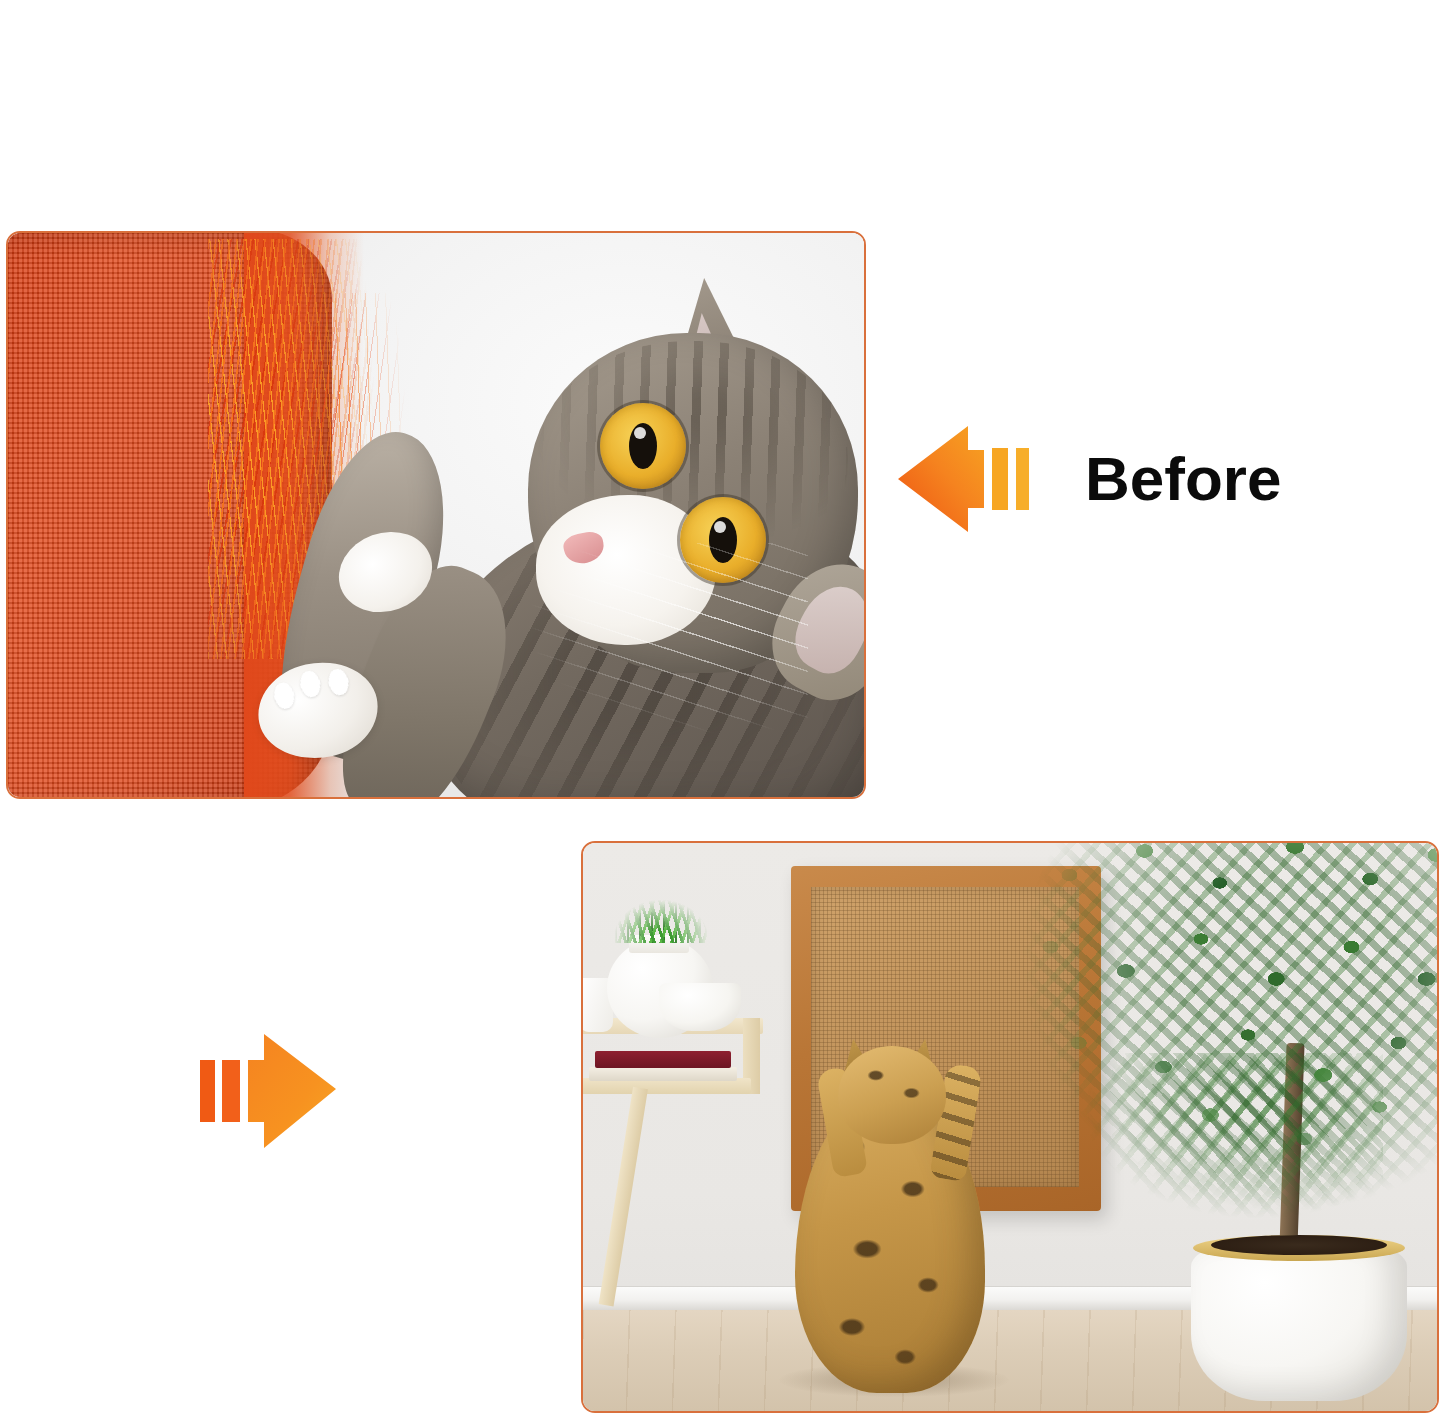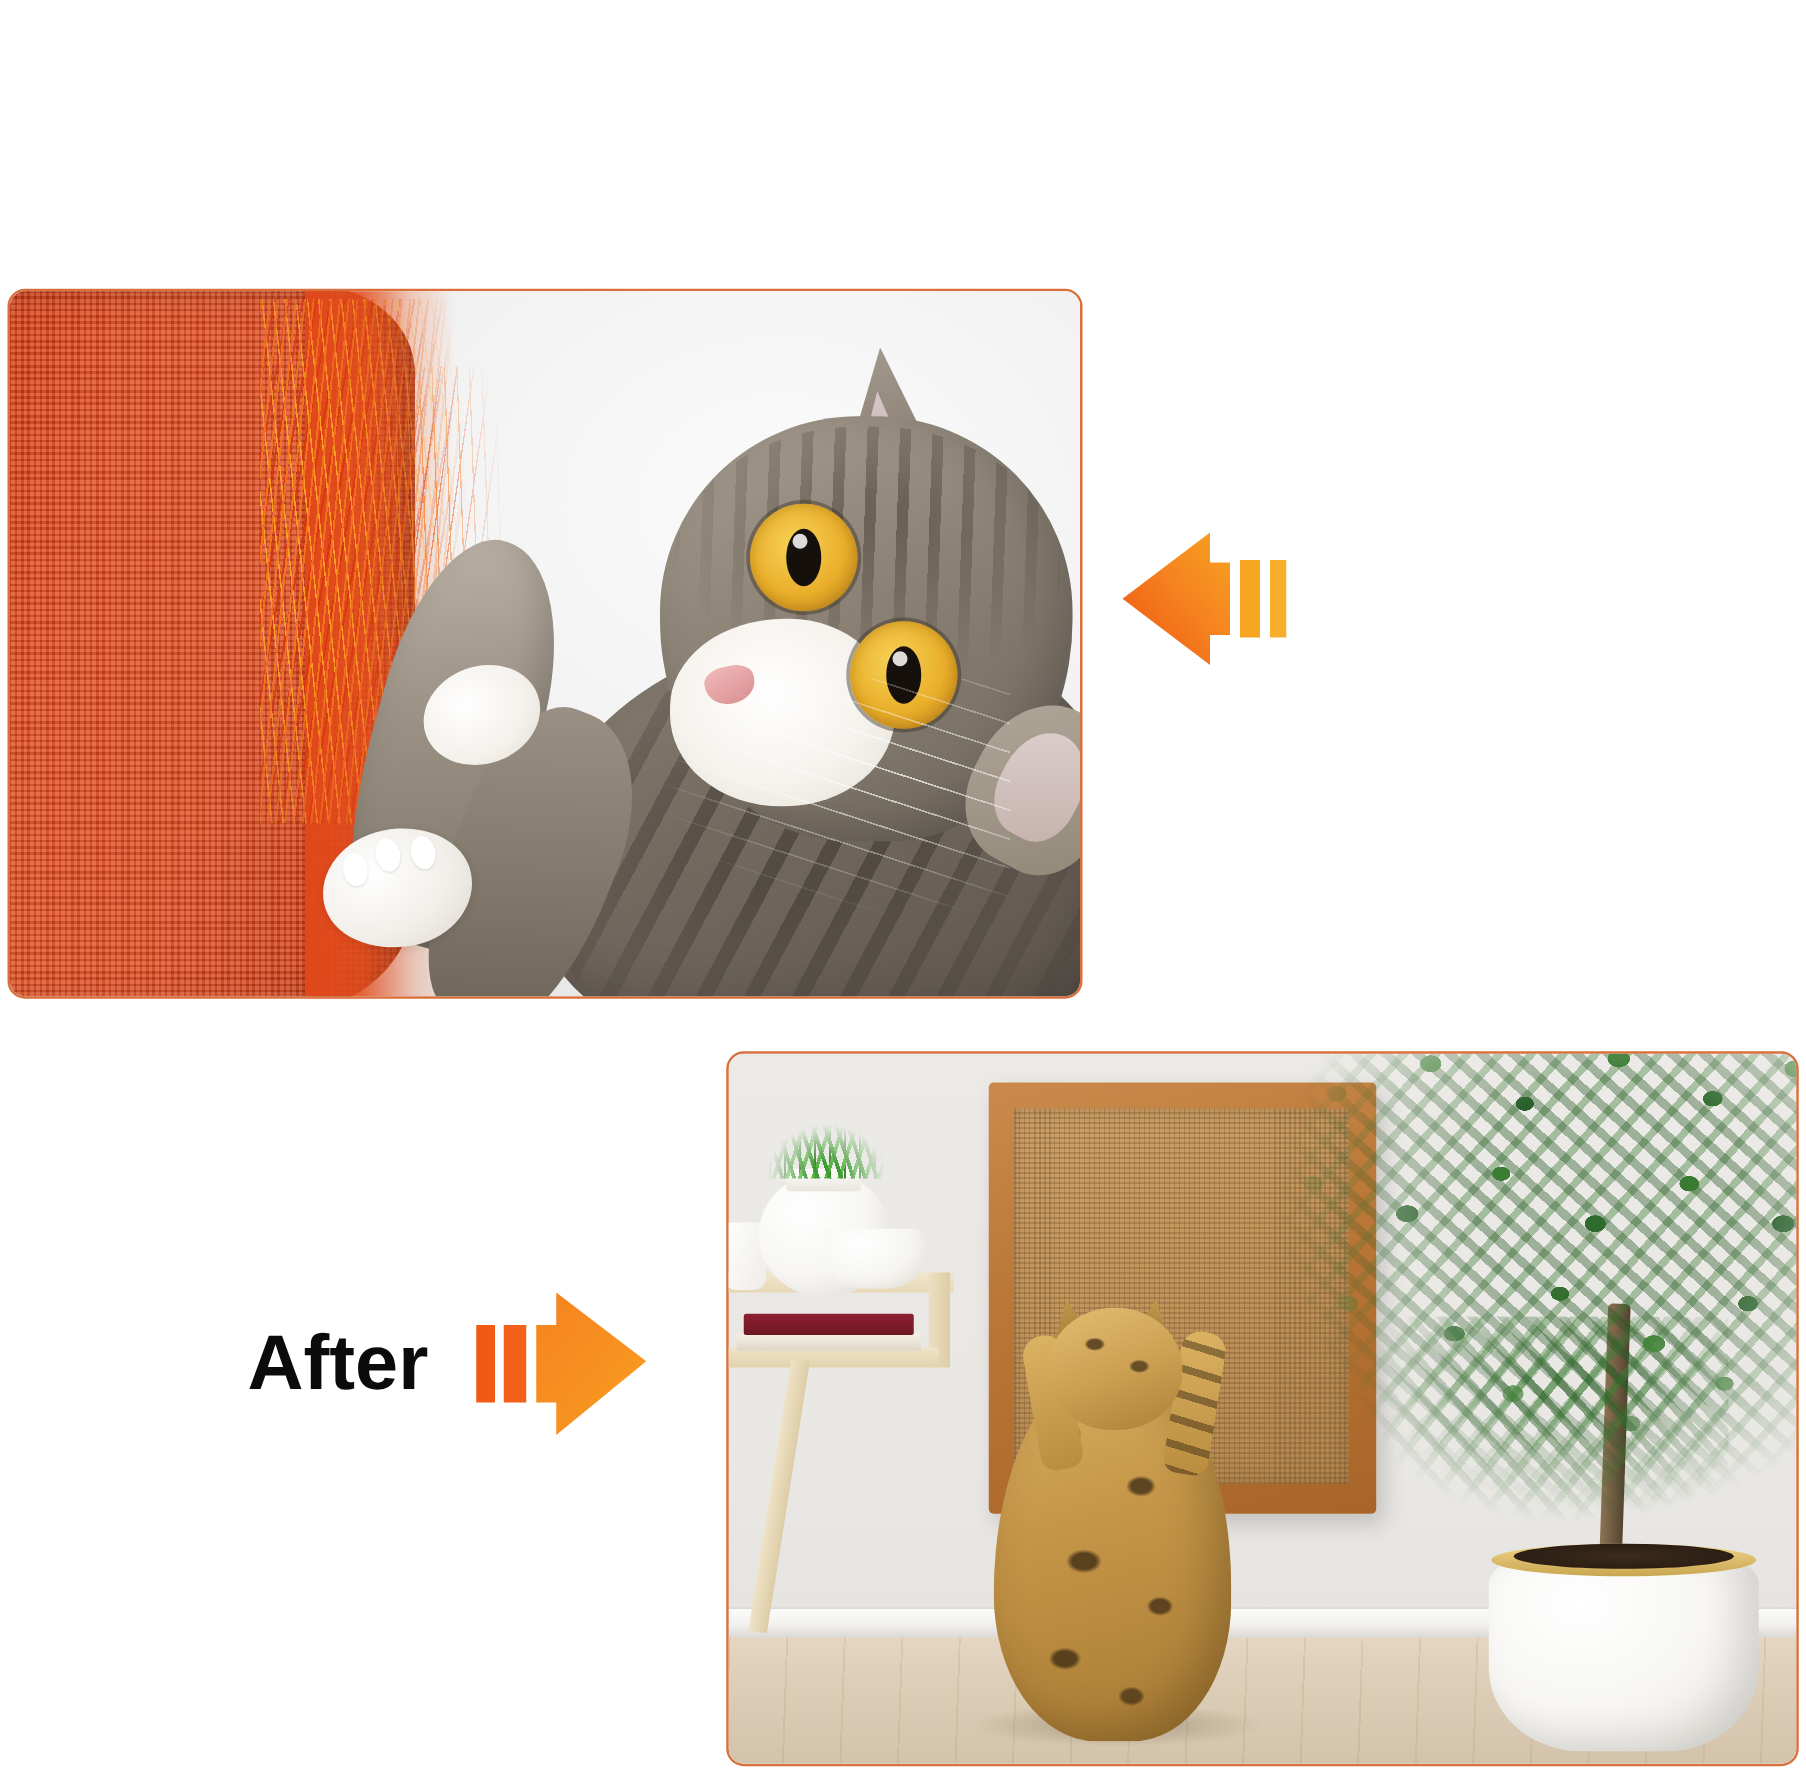--- a/index.html
+++ b/index.html
@@ -601,20 +601,21 @@
           <stop offset="0%" stop-color="#EE5312"></stop>
           <stop offset="55%" stop-color="#F5831F"></stop>
           <stop offset="100%" stop-color="#F7A322"></stop>
         </linearGradient>
       </defs>
       <path d="M2,55 L72,2 L72,26 L88,26 L88,84 L72,84 L72,108 Z" fill="url(#gradBefore)"></path>
       <rect x="96" y="24" width="16" height="62" fill="#F7A623"></rect>
       <rect x="120" y="24" width="13" height="62" fill="#F7AE2A"></rect>
     </svg>
   </span>
+  <span class="marker-label" data-name="before-label">Before</span>
 </div>
 
 <div class="photo-frame" id="photo-after" data-name="after-photo">
   <div class="photo-inner" data-name="after-photo-scene">
     <div class="ap-wall" data-name="room-wall"></div>
     <div class="ap-baseboard" data-name="wall-baseboard"></div>
     <div class="ap-floor" data-name="wood-floor"></div>
 
     <div class="ap-frame" data-name="scratcher-wooden-frame"></div>
     <div class="ap-frame-in" data-name="scratcher-sisal-panel"></div>
@@ -642,21 +643,20 @@
     <div class="ap-trunk" data-name="ficus-tree-trunk"></div>
     <div class="ap-canopy-low" data-name="ficus-lower-foliage"></div>
     <div class="ap-canopy" data-name="ficus-tree-canopy"></div>
     <div class="ap-planter" data-name="white-planter-pot"></div>
     <div class="ap-planter-rim" data-name="planter-gold-rim"></div>
     <div class="ap-planter-soil" data-name="planter-soil"></div>
   </div>
 </div>
 
 <div class="marker" id="marker-after" data-name="after-marker">
-  <span class="marker-label" data-name="after-label">After</span>
   <span data-name="arrow-right-icon">
     <svg class="arrow-svg" width="140" height="118" viewBox="0 0 140 118" aria-hidden="true">
       <defs>
         <linearGradient id="gradAfter" x1="0" y1="0" x2="1" y2="1">
           <stop offset="0%" stop-color="#F58320"></stop>
           <stop offset="60%" stop-color="#F79220"></stop>
           <stop offset="100%" stop-color="#F7A623"></stop>
         </linearGradient>
       </defs>
       <rect x="2" y="28" width="15" height="62" fill="#F05A14"></rect>

